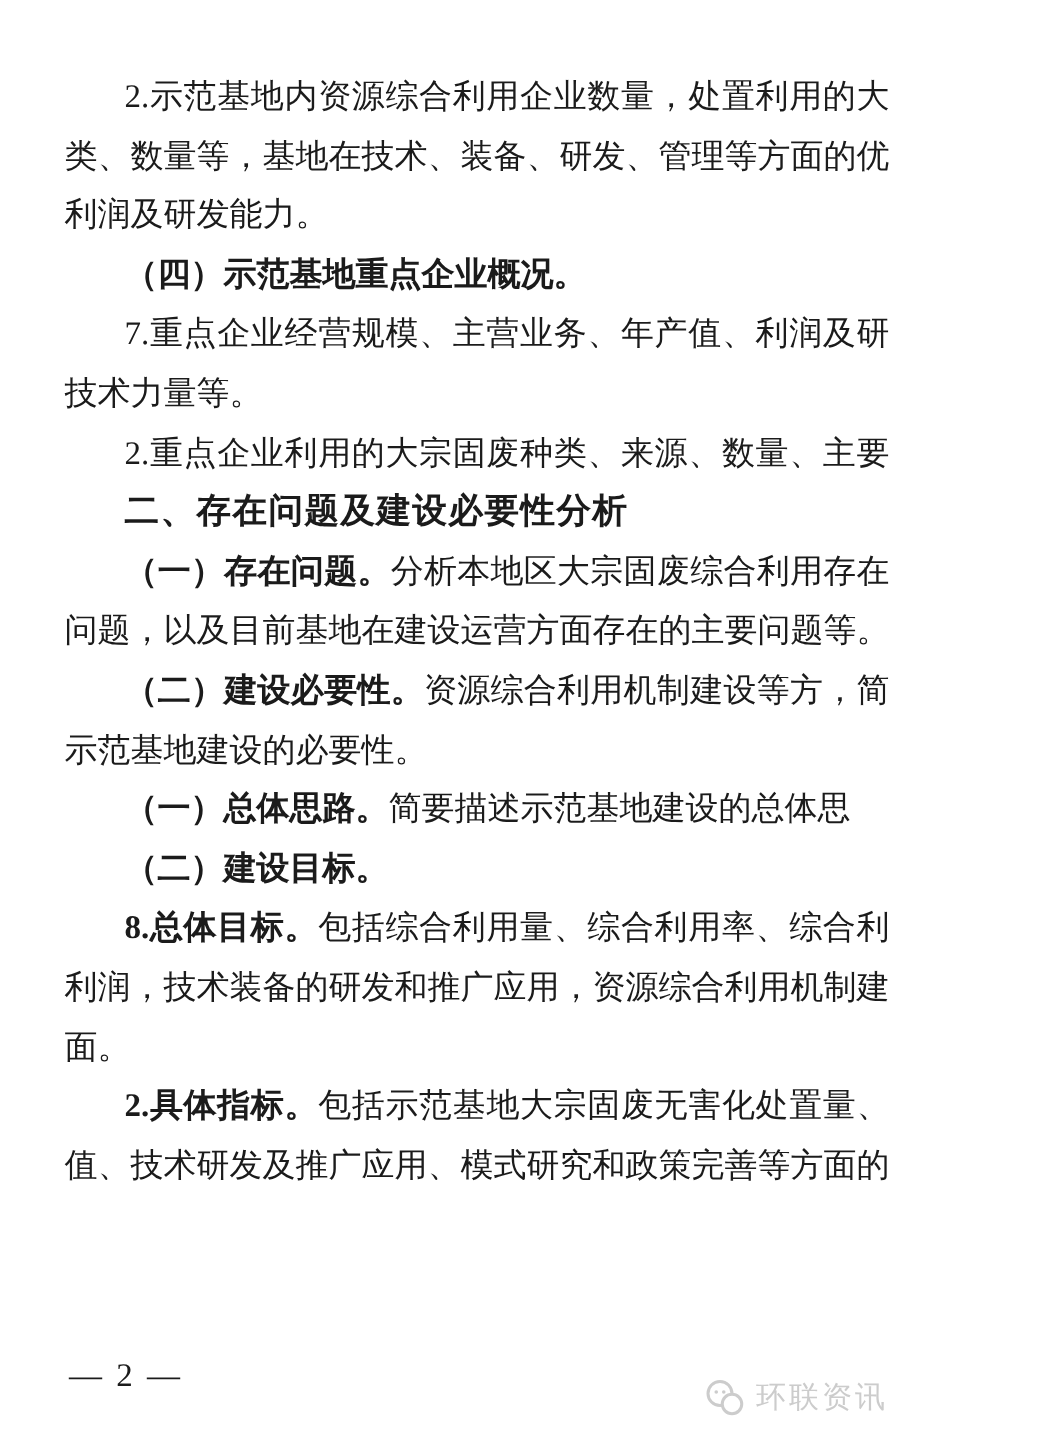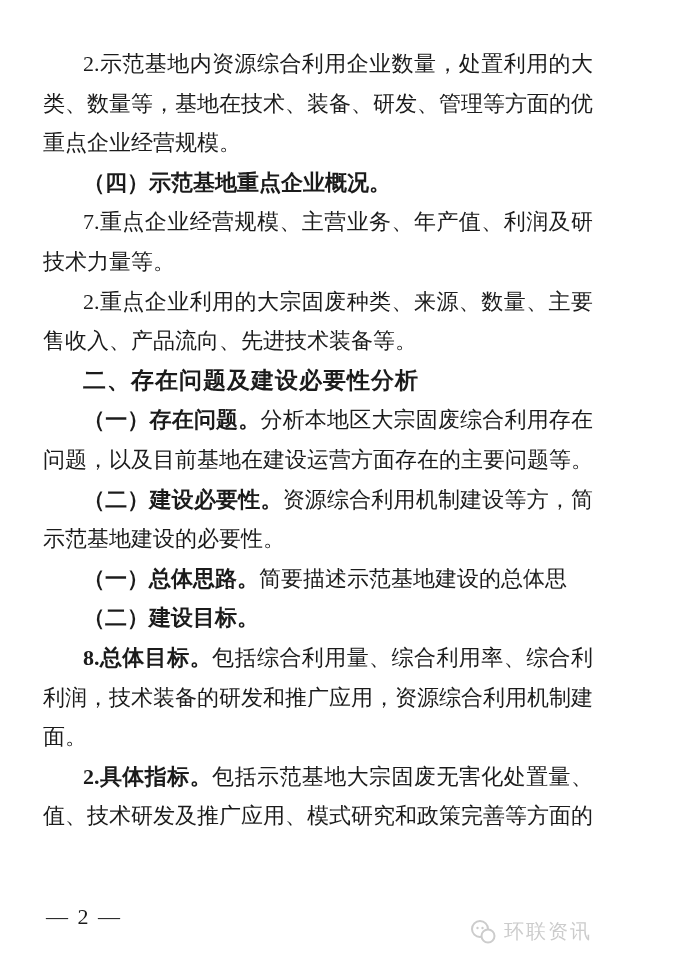--- a/index.html
+++ b/index.html
@@ -68,26 +68,25 @@
   }
 </style>
 </head>
 <body>
 
 <div class="page">
 
   <div class="doc-body">
       <div class="line indent justify"><span class="seg">2.示范基地内资源综合利用企业数量，处置利用的大宗固废种</span></div>
       <div class="line justify"><span class="seg">类、数量等，基地在技术、装备、研发、管理等方面的优势及产</span></div>
-      <div class="line"><span class="seg">重点企业经营规模。</span></div>
+      <div class="line"><span class="seg">利润及研发能力。</span></div>
       <div class="line indent"><span class="seg bold">（四）示范基地重点企业概况。</span></div>
       <div class="line indent justify"><span class="seg">7.重点企业经营规模、主营业务、年产值、利润及研发能力、</span></div>
       <div class="line"><span class="seg">技术力量等。</span></div>
       <div class="line indent justify"><span class="seg">2.重点企业利用的大宗固废种类、来源、数量、主要产品、销</span></div>
-      <div class="line"><span class="seg">售收入、产品流向、先进技术装备等。</span></div>
       <div class="line heading indent"><span class="seg bold">二、存在问题及建设必要性分析</span></div>
       <div class="line indent justify"><span class="seg bold">（一）存在问题。</span><span class="seg">分析本地区大宗固废综合利用存在的主要</span></div>
       <div class="line"><span class="seg">问题，以及目前基地在建设运营方面存在的主要问题等。</span></div>
       <div class="line indent justify"><span class="seg bold">（二）建设必要性。</span><span class="seg">资源综合利用机制建设等方，简要分析</span></div>
       <div class="line"><span class="seg">示范基地建设的必要性。</span></div>
       <div class="line indent"><span class="seg bold">（一）总体思路。</span><span class="seg">简要描述示范基地建设的总体思路。</span></div>
       <div class="line indent"><span class="seg bold">（二）建设目标。</span></div>
       <div class="line indent justify"><span class="seg bold">8.总体目标。</span><span class="seg">包括综合利用量、综合利用率、综合利用产值、</span></div>
       <div class="line justify"><span class="seg">利润，技术装备的研发和推广应用，资源综合利用机制建设等方</span></div>
       <div class="line"><span class="seg">面。</span></div>

